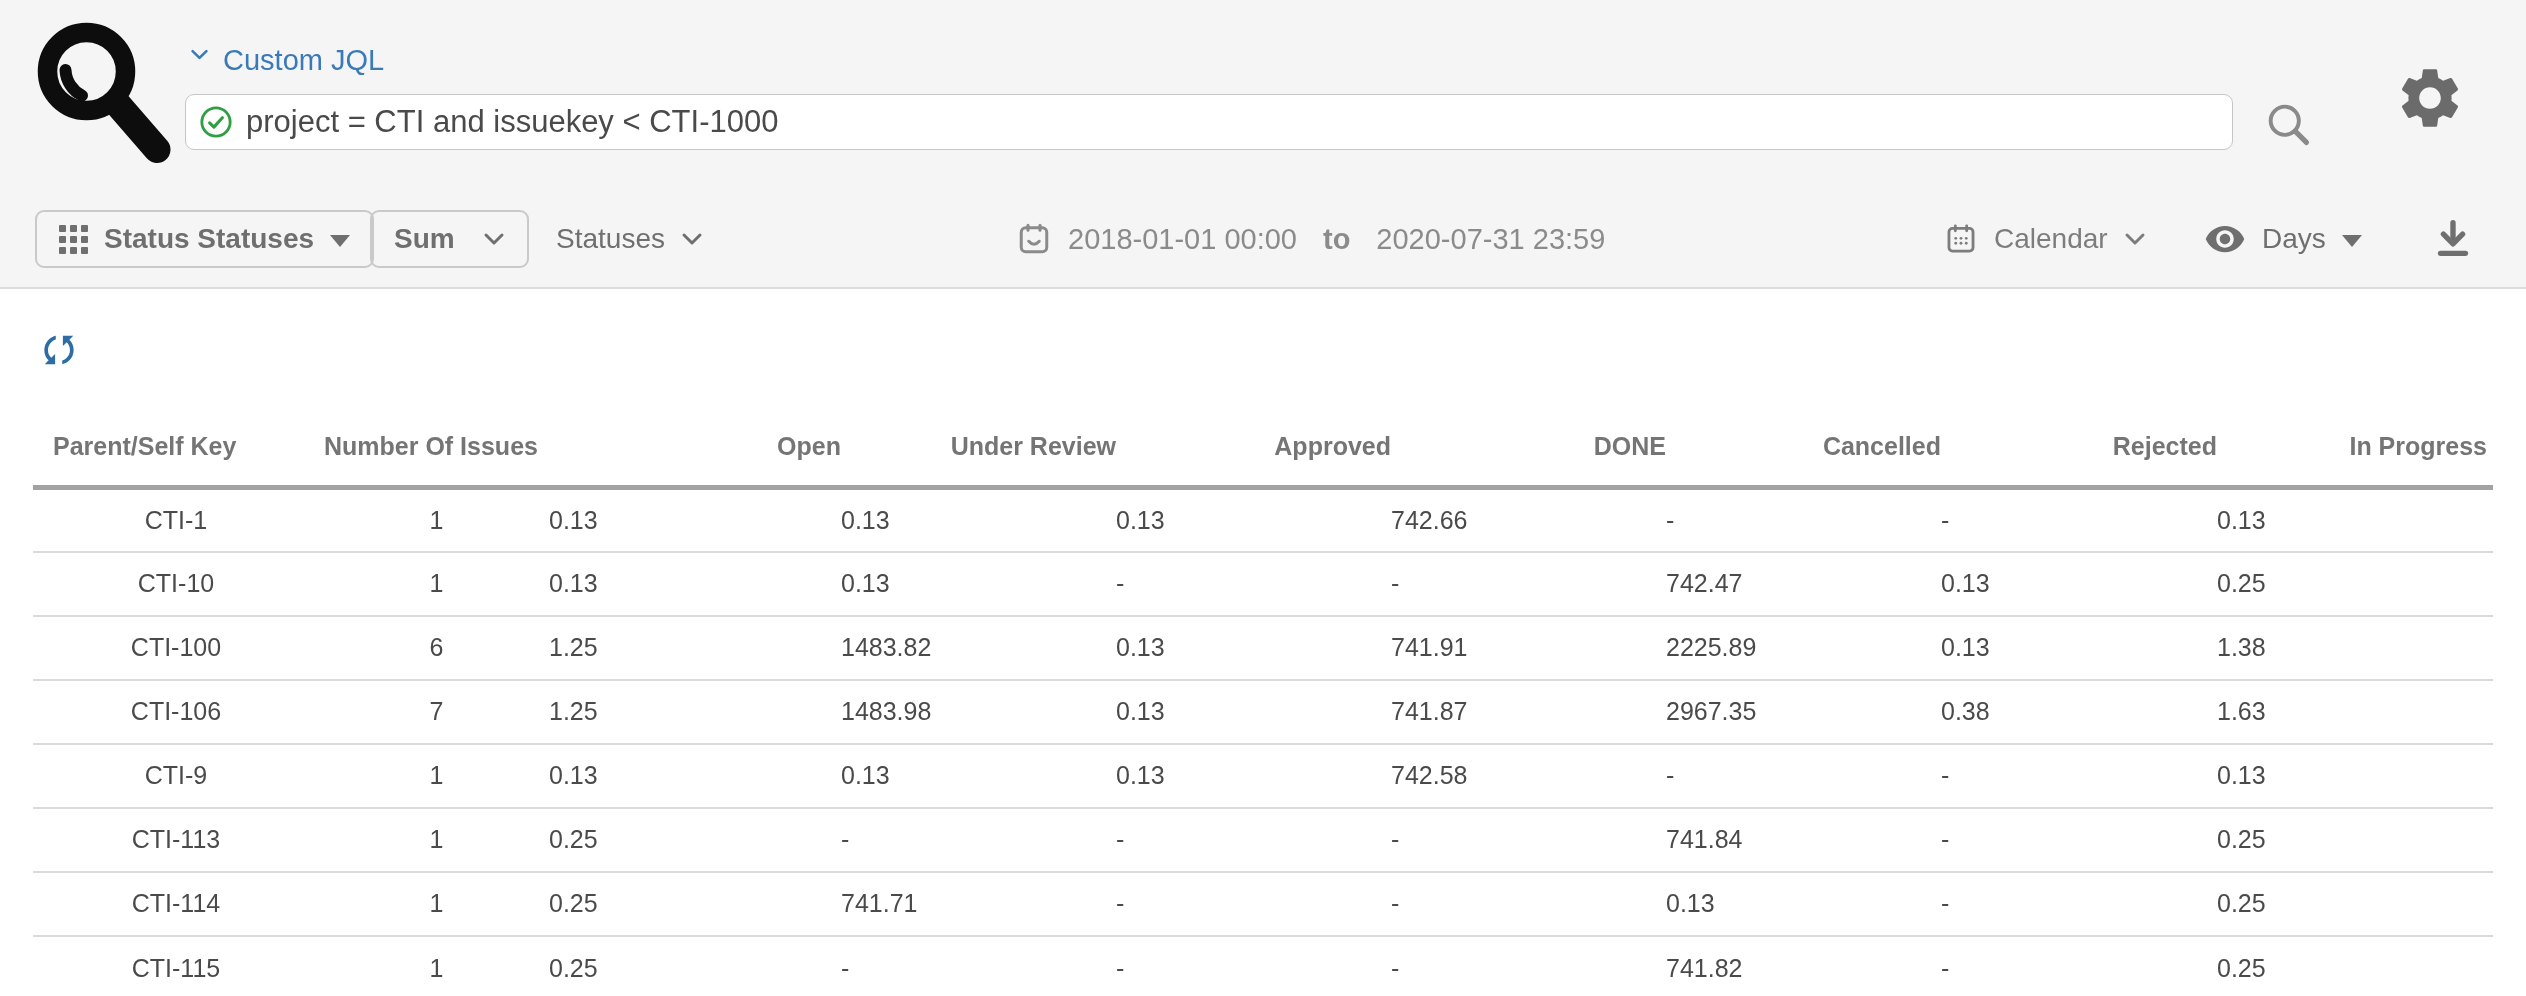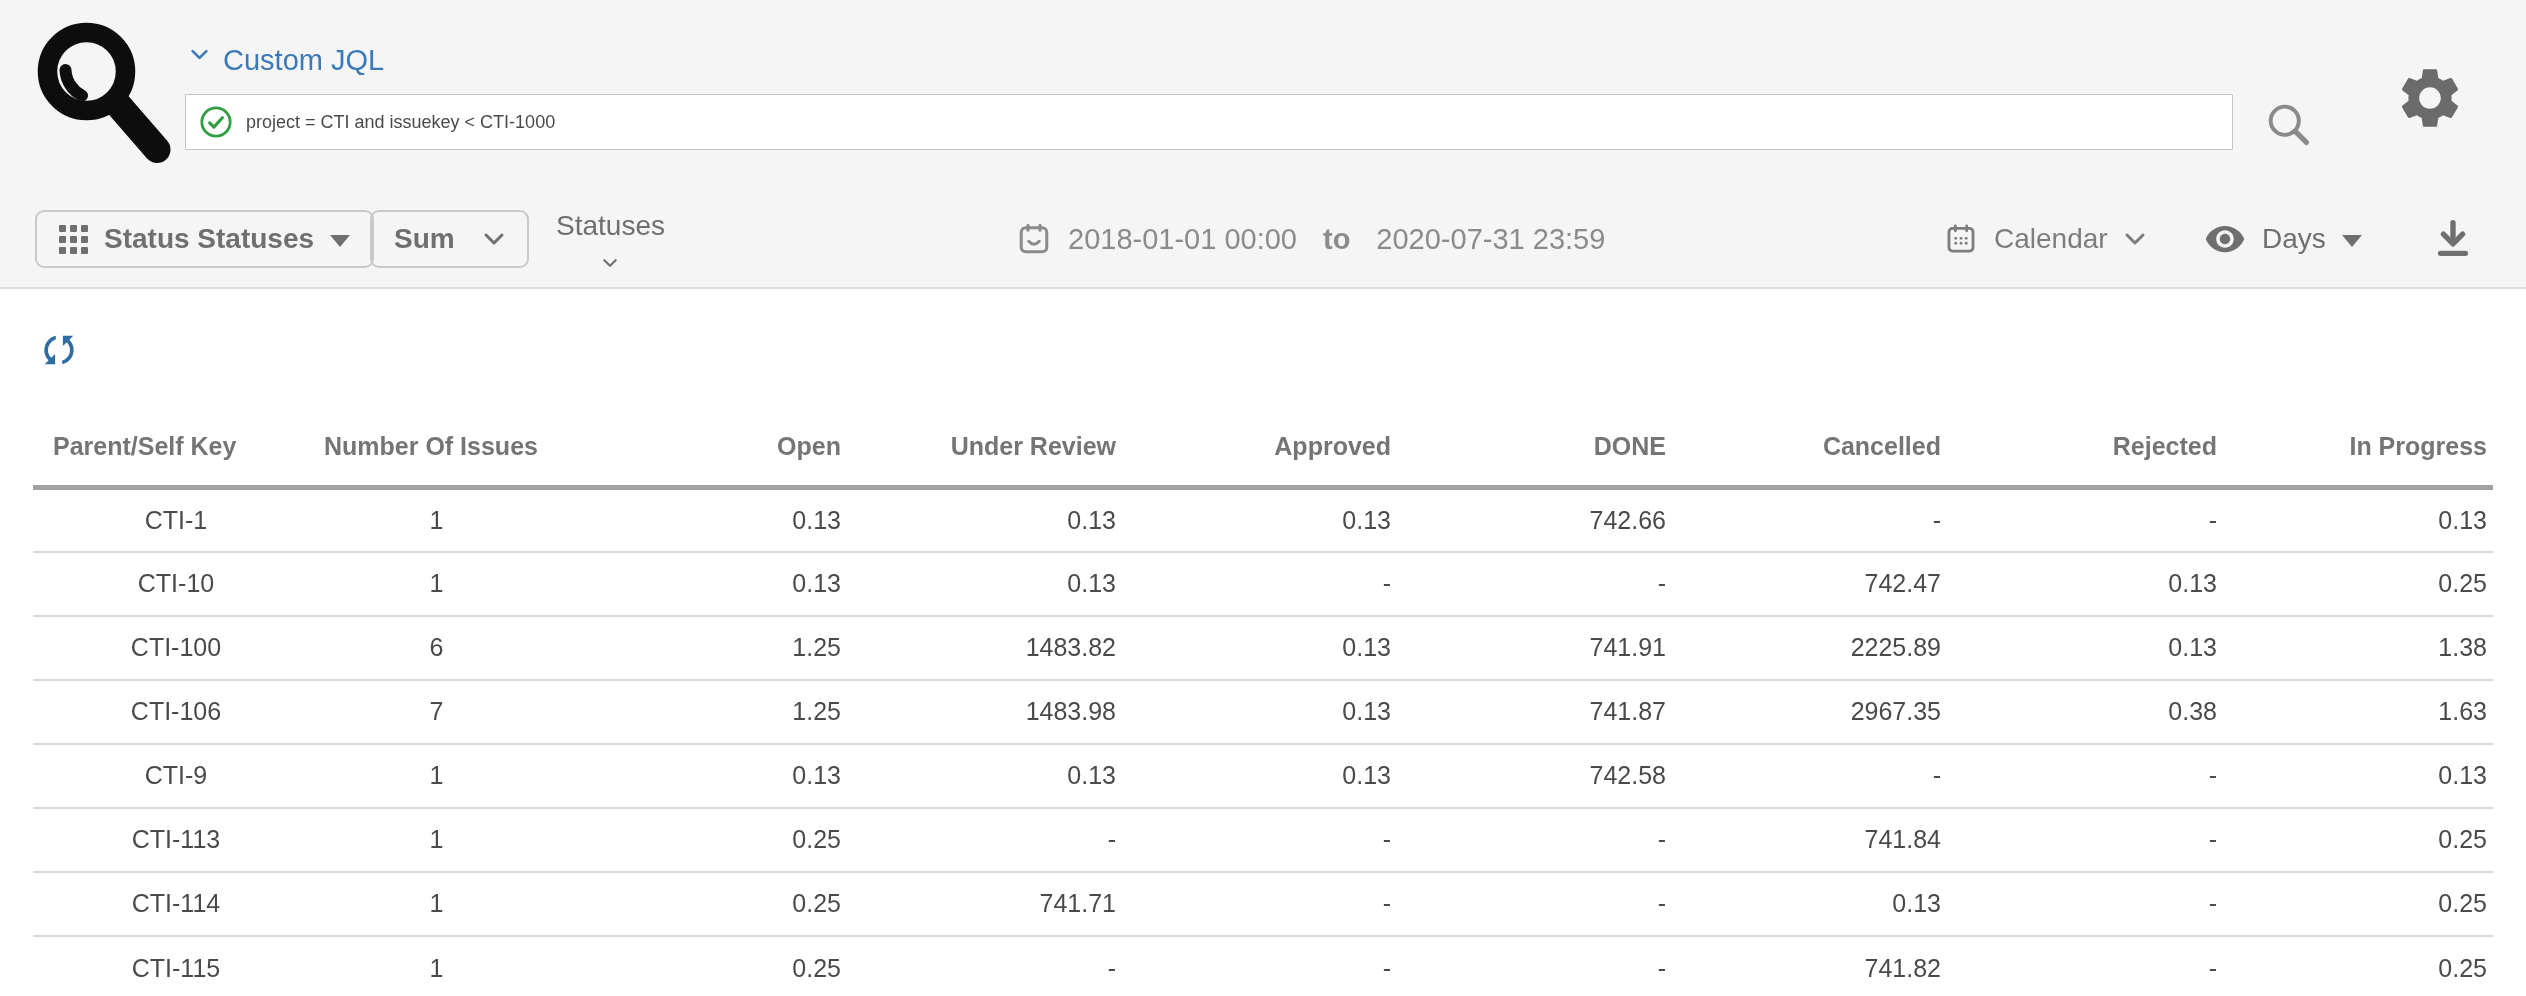--- a/index.html
+++ b/index.html
@@ -11,22 +11,22 @@
   .top-strip { position:absolute; top:0; left:0; width:2526px; height:289px;
                background:#f5f5f5; border-bottom:2px solid #dcdcdc; }
 
   .logo { position:absolute; left:28px; top:16px; width:150px; height:150px; }
 
   .section-toggle { position:absolute; left:190px; top:44px; display:flex; gap:14px;
                     color:#3a7ab9; font-size:29px; cursor:pointer; }
   .section-toggle svg { margin-top:4px; }
 
   .jql-wrap { position:absolute; left:185px; top:94px; width:2048px; height:56px; }
-  .jql-input { width:100%; height:100%; border:1px solid #c6c6c6; border-radius:1px; background:#ffffff;
-               font-family:"Liberation Sans", sans-serif; font-size:18px; color:#4a4a4a;
+  .jql-input { width:100%; height:100%; border:1px solid #c6c6c6; border-radius:9px; background:#ffffff;
+               font-family:"Liberation Sans", sans-serif; font-size:31px; color:#4a4a4a;
                padding:0 20px 0 60px; outline:none; }
   .jql-valid { position:absolute; left:14px; top:11px; width:34px; height:34px; }
 
   .icon-btn { background:none; border:none; cursor:pointer; position:absolute; padding:0; }
   .search-btn { left:2262px; top:98px; width:52px; height:52px; }
   .gear-btn { left:2394px; top:62px; width:72px; height:72px; }
 
   
   .tb-btn { position:absolute; top:210px; height:58px; display:inline-flex; align-items:center; gap:16px;
             padding:0 22px; background:transparent; border:2px solid #c9c9c9; border-radius:9px;
@@ -51,21 +51,21 @@
   .refresh-btn { left:36px; top:328px; width:46px; height:46px; }
 
   .table-wrap { position:absolute; left:33px; top:414px; width:2460px; }
   table { width:100%; border-collapse:collapse; table-layout:fixed; }
   thead th { font-size:25px; font-weight:bold; color:#757575; padding:18px 0 24px;
              border-bottom:5px solid #a2a2a2; white-space:nowrap; }
   thead th.left { text-align:left; }
   thead th.right { text-align:right; }
   tbody td { height:64px; font-size:25px; color:#4a4a4a; vertical-align:middle; white-space:nowrap; }
   tbody td.left { text-align:center; }
-  tbody td.right { text-align:right; }
+  tbody td.right { text-align:left; }
   tbody tr + tr td { border-top:2px solid #dadada; }
   th:first-child, td:first-child { padding-left:20px; }
   th:nth-child(2), td:nth-child(2) { padding-left:25px; }
   th:last-child, td:last-child { padding-right:6px; }
 
   .c1{width:266px}.c2{width:250px}.c3{width:292px}.c4{width:275px}.c5{width:275px}
   .c6{width:275px}.c7{width:275px}.c8{width:276px}.c9{width:276px}
 </style>
 </head>
 <body>
@@ -131,21 +131,21 @@
       <span class="caret-down"></span>
     </button>
 
     <button class="tb-btn" style="left:370px;gap:28px;">
       <span>Sum</span>
       <svg width="22" height="14" viewBox="0 0 22 14">
         <polyline points="3,3 11,11 19,3" fill="none" stroke="currentColor" stroke-width="3" stroke-linecap="round" stroke-linejoin="round"></polyline>
       </svg>
     </button>
 
-    <button class="tb-plain" style="left:556px;flex-direction:column;">
+    <button class="tb-plain" style="left:556px;">
       <span>Statuses</span>
       <svg width="22" height="14" viewBox="0 0 22 14">
         <polyline points="3,3 11,11 19,3" fill="none" stroke="currentColor" stroke-width="3" stroke-linecap="round" stroke-linejoin="round"></polyline>
       </svg>
     </button>
 
     <div class="date-range">
       <svg width="36" height="36" viewBox="0 0 24 24">
         <rect x="3.5" y="4.5" width="17" height="16" rx="3" fill="none" stroke="#8b8b8b" stroke-width="2"></rect>
         <line x1="8" y1="2.8" x2="8" y2="6.2" stroke="#8b8b8b" stroke-width="2" stroke-linecap="round"></line>

